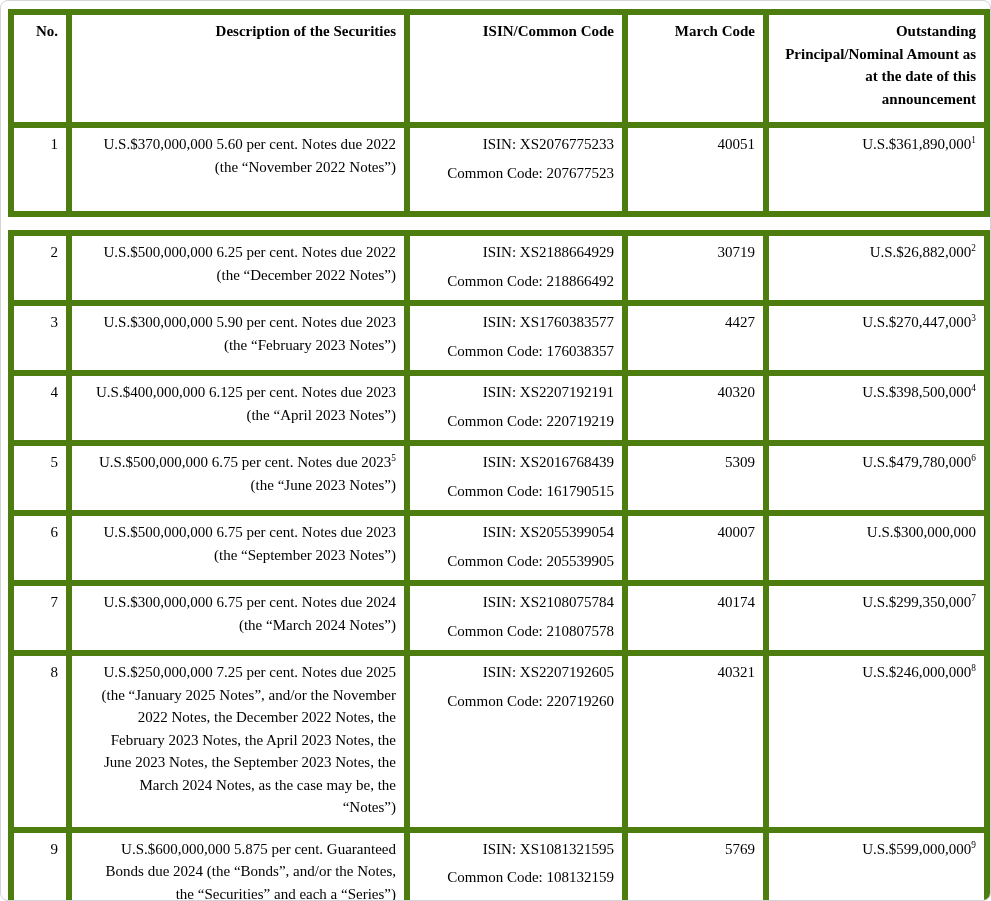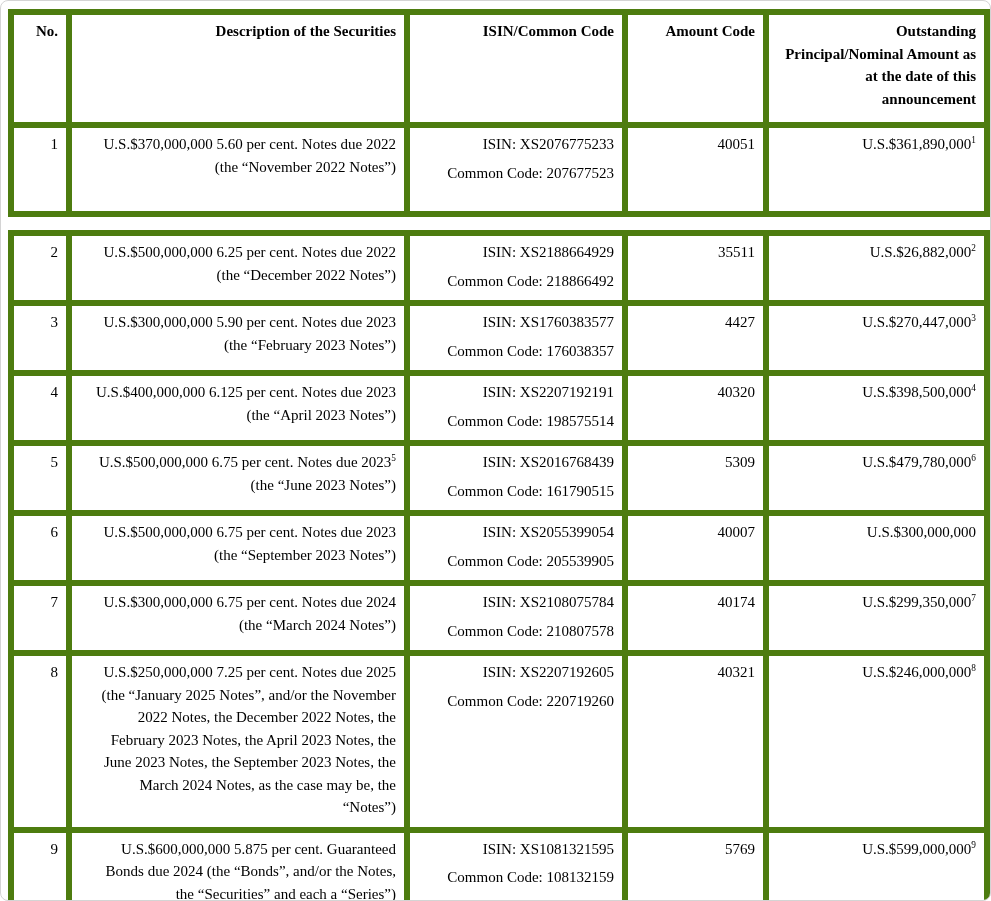--- a/index.html
+++ b/index.html
@@ -69,21 +69,21 @@
         <col class="col-desc">
         <col class="col-isin">
         <col class="col-stock">
         <col class="col-out">
     </colgroup>
     <thead>
       <tr>
         <th class="cell-no">No.</th>
         <th>Description of the Securities</th>
         <th>ISIN/Common Code</th>
-        <th>Amount Code</th>
+        <th>March Code</th>
         <th>Outstanding Principal/Nominal Amount as at the date of this announcement</th>
       </tr>
     </thead>
     <tbody>
         <tr>
     <td class="cell-no">1</td>
     <td class="cell-desc">U.S.$370,000,000 5.60 per cent. Notes due 2022 (the “<b>November 2022 Notes</b>”)</td>
     <td class="cell-isin">
       <div class="isin1">ISIN: XS2076775233</div>
       <div class="isin2">Common Code: 207677523</div>
@@ -103,39 +103,39 @@
         <col class="col-out">
     </colgroup>
     <tbody>
         <tr>
     <td class="cell-no">2</td>
     <td class="cell-desc">U.S.$500,000,000 6.25 per cent. Notes due 2022 (the “<b>December 2022 Notes</b>”)</td>
     <td class="cell-isin">
       <div class="isin1">ISIN: XS2188664929</div>
       <div class="isin2">Common Code: 218866492</div>
     </td>
-    <td class="cell-stock">35511</td>
+    <td class="cell-stock">30719</td>
     <td class="cell-out">U.S.$26,882,000<sup>2</sup></td>
   </tr>
         <tr>
     <td class="cell-no">3</td>
     <td class="cell-desc">U.S.$300,000,000 5.90 per cent. Notes due 2023 (the “<b>February 2023 Notes</b>”)</td>
     <td class="cell-isin">
       <div class="isin1">ISIN: XS1760383577</div>
       <div class="isin2">Common Code: 176038357</div>
     </td>
     <td class="cell-stock">4427</td>
     <td class="cell-out">U.S.$270,447,000<sup>3</sup></td>
   </tr>
         <tr>
     <td class="cell-no">4</td>
     <td class="cell-desc">U.S.$400,000,000 6.125 per cent. Notes due 2023 (the “<b>April 2023 Notes</b>”)</td>
     <td class="cell-isin">
       <div class="isin1">ISIN: XS2207192191</div>
-      <div class="isin2">Common Code: 198575514</div>
+      <div class="isin2">Common Code: 220719219</div>
     </td>
     <td class="cell-stock">40320</td>
     <td class="cell-out">U.S.$398,500,000<sup>4</sup></td>
   </tr>
         <tr>
     <td class="cell-no">5</td>
     <td class="cell-desc">U.S.$500,000,000 6.75 per cent. Notes due 2023<sup>5</sup> (the “<b>June 2023 Notes</b>”)</td>
     <td class="cell-isin">
       <div class="isin1">ISIN: XS2016768439</div>
       <div class="isin2">Common Code: 161790515</div>

